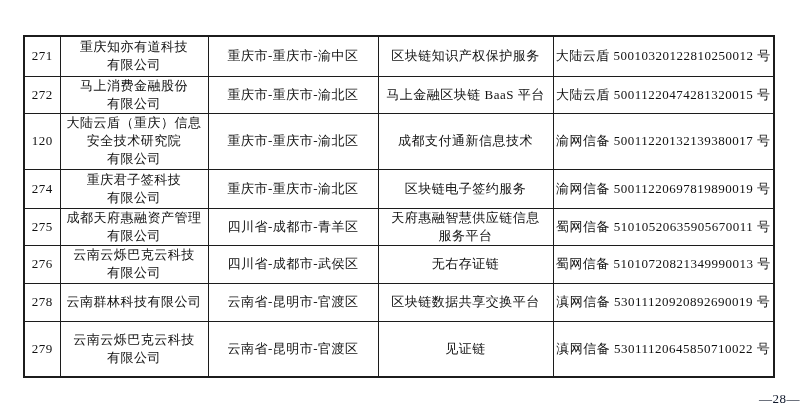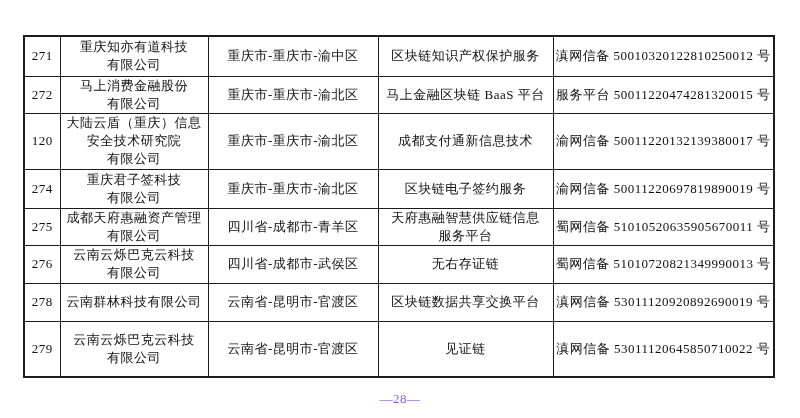--- a/index.html
+++ b/index.html
@@ -44,24 +44,24 @@
     font-size: 13.5px;
   }
   td.cell-filing {
     letter-spacing: 0.3px;
   }
   .page-number {
     position: absolute;
     left: 0;
     right: 0;
     top: 391px;
-    text-align: center;
+    text-align: right;
     font-size: 13px;
     letter-spacing: 0.5px;
-    color: #8b5cf6;
+    color: #0f172a;
   }
 </style>
 </head>
 <body>
 
 <div class="page">
 
   <table class="filing-table">
     <colgroup>
       <col style="width:36px">
@@ -70,29 +70,29 @@
       <col style="width:175px">
       <col style="width:221px">
     </colgroup>
     <tbody>
       <tr style="height:40px">
         <td class="cell-no">271</td>
         <td class="cell-company">重庆知亦有道科技
 有限公司</td>
         <td class="cell-location">重庆市-重庆市-渝中区</td>
         <td class="cell-service">区块链知识产权保护服务</td>
-        <td class="cell-filing">滇网信备 50010320122810250012 号</td>
+        <td class="cell-filing">大陆云盾 50010320122810250012 号</td>
       </tr>
       <tr style="height:37px">
         <td class="cell-no">272</td>
         <td class="cell-company">马上消费金融股份
 有限公司</td>
         <td class="cell-location">重庆市-重庆市-渝北区</td>
         <td class="cell-service">马上金融区块链 BaaS 平台</td>
-        <td class="cell-filing">服务平台 50011220474281320015 号</td>
+        <td class="cell-filing">大陆云盾 50011220474281320015 号</td>
       </tr>
       <tr style="height:56px">
         <td class="cell-no">120</td>
         <td class="cell-company">大陆云盾（重庆）信息
 安全技术研究院
 有限公司</td>
         <td class="cell-location">重庆市-重庆市-渝北区</td>
         <td class="cell-service">成都支付通新信息技术</td>
         <td class="cell-filing">渝网信备 50011220132139380017 号</td>
       </tr>

